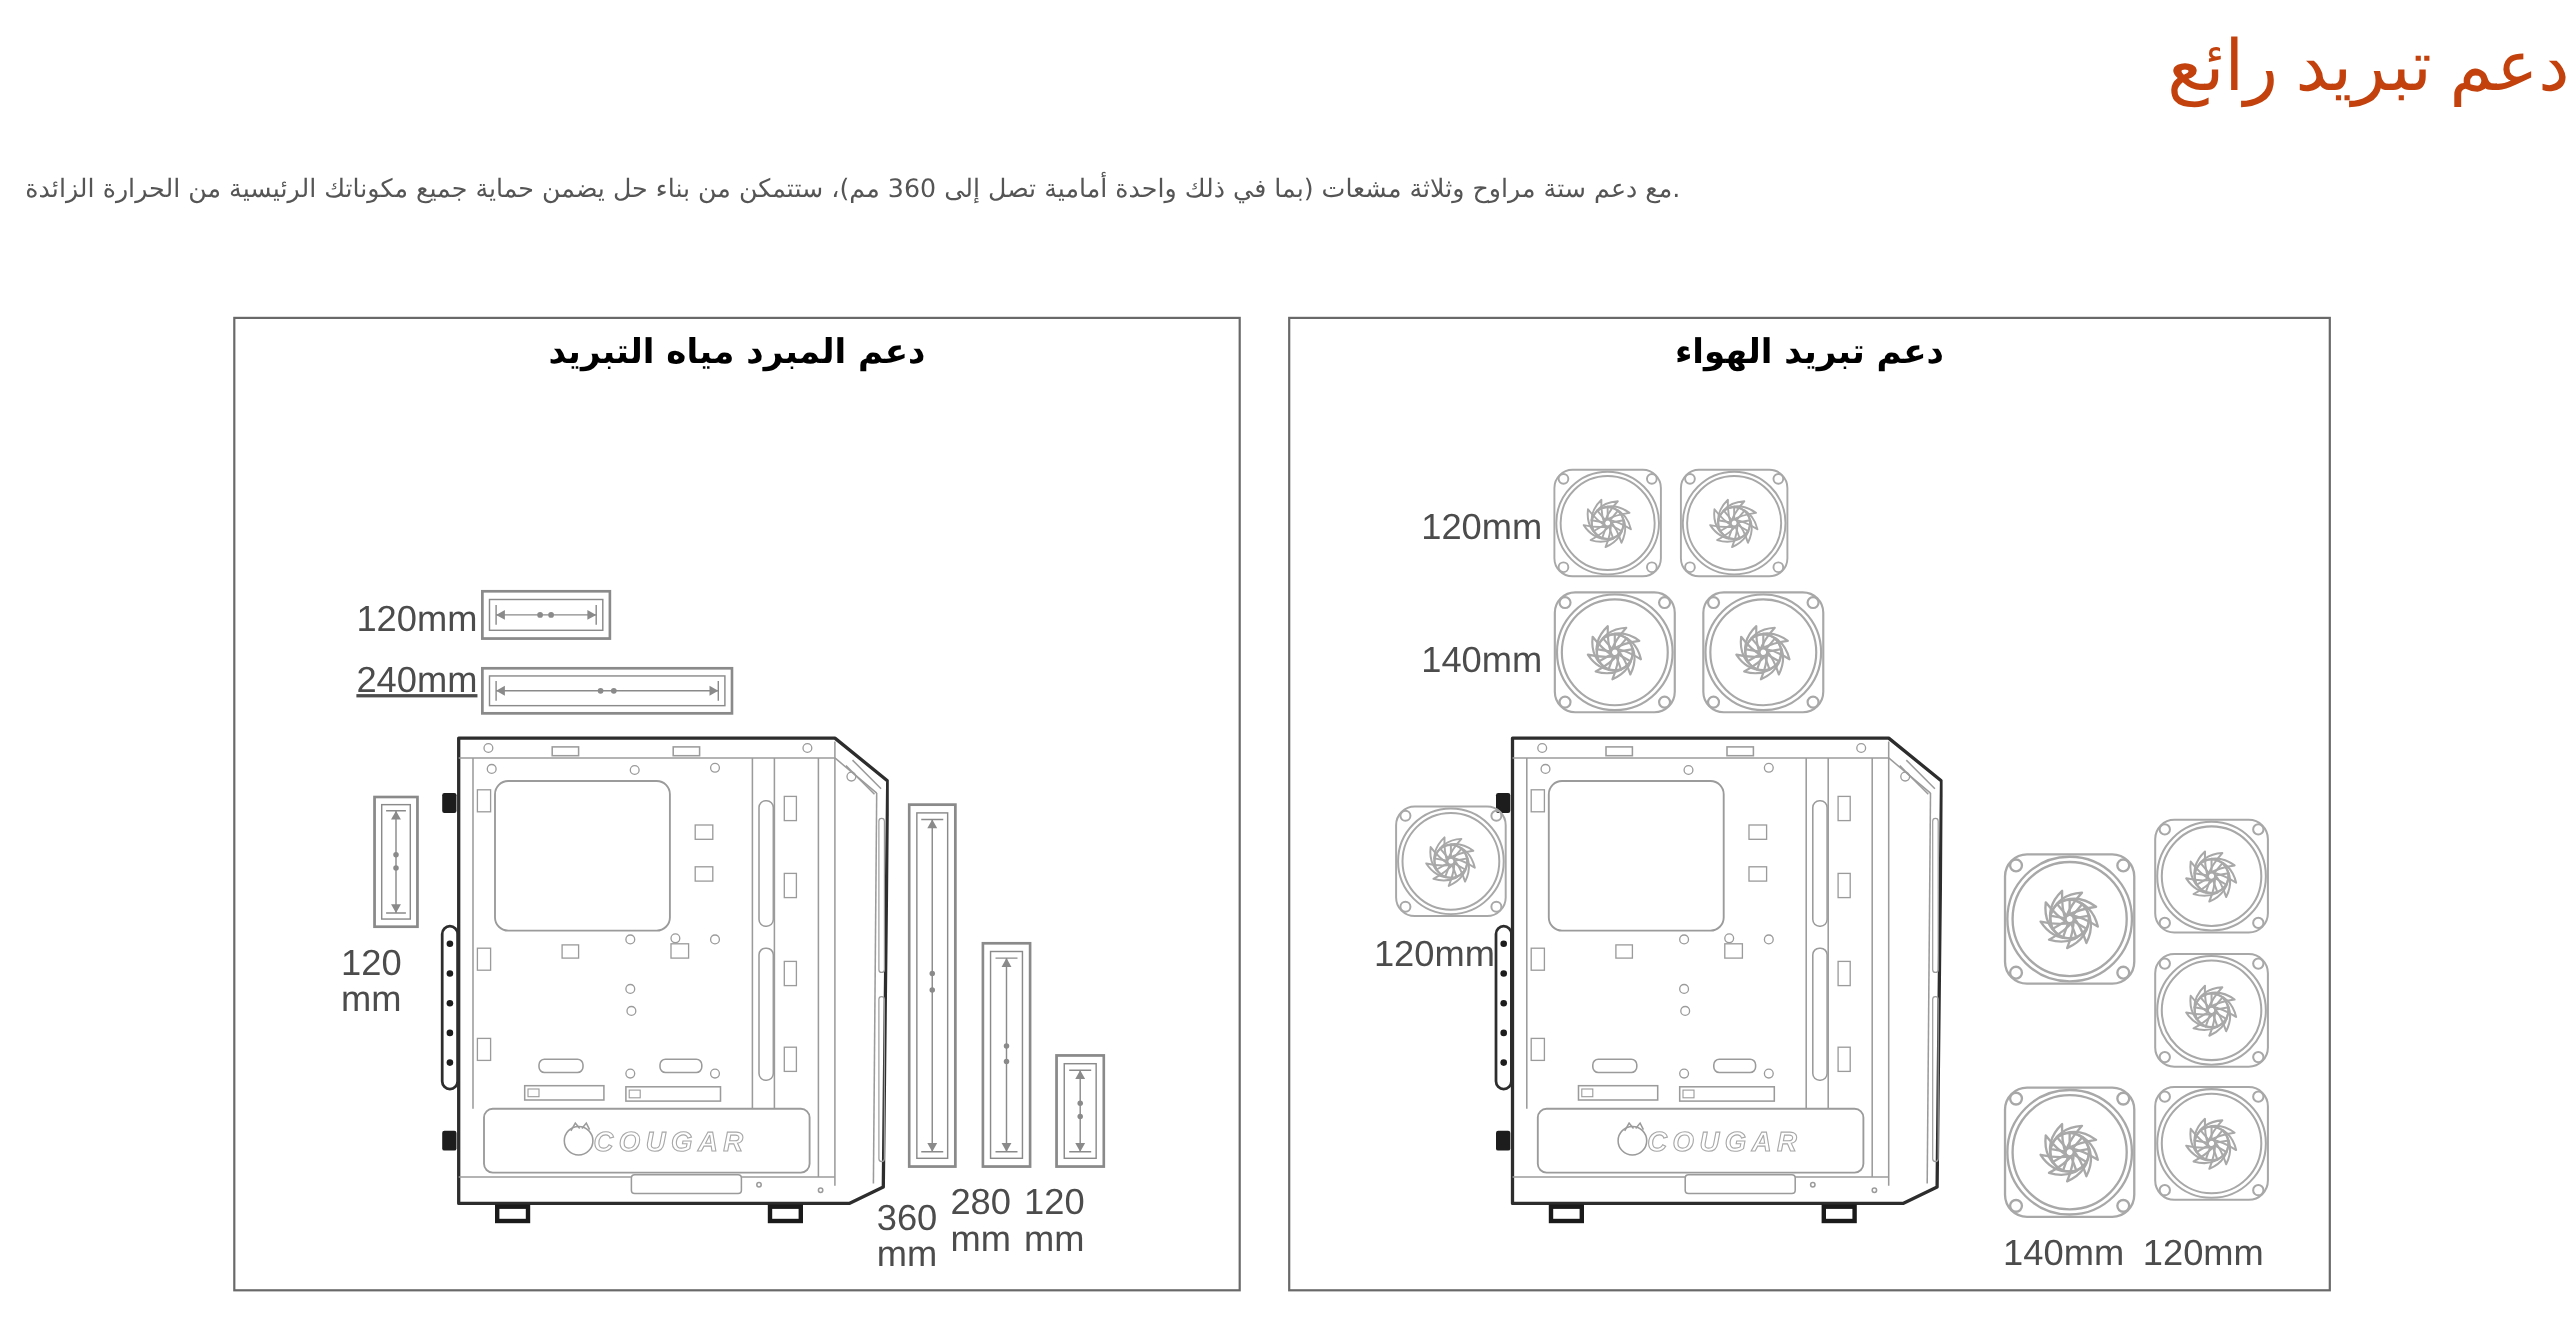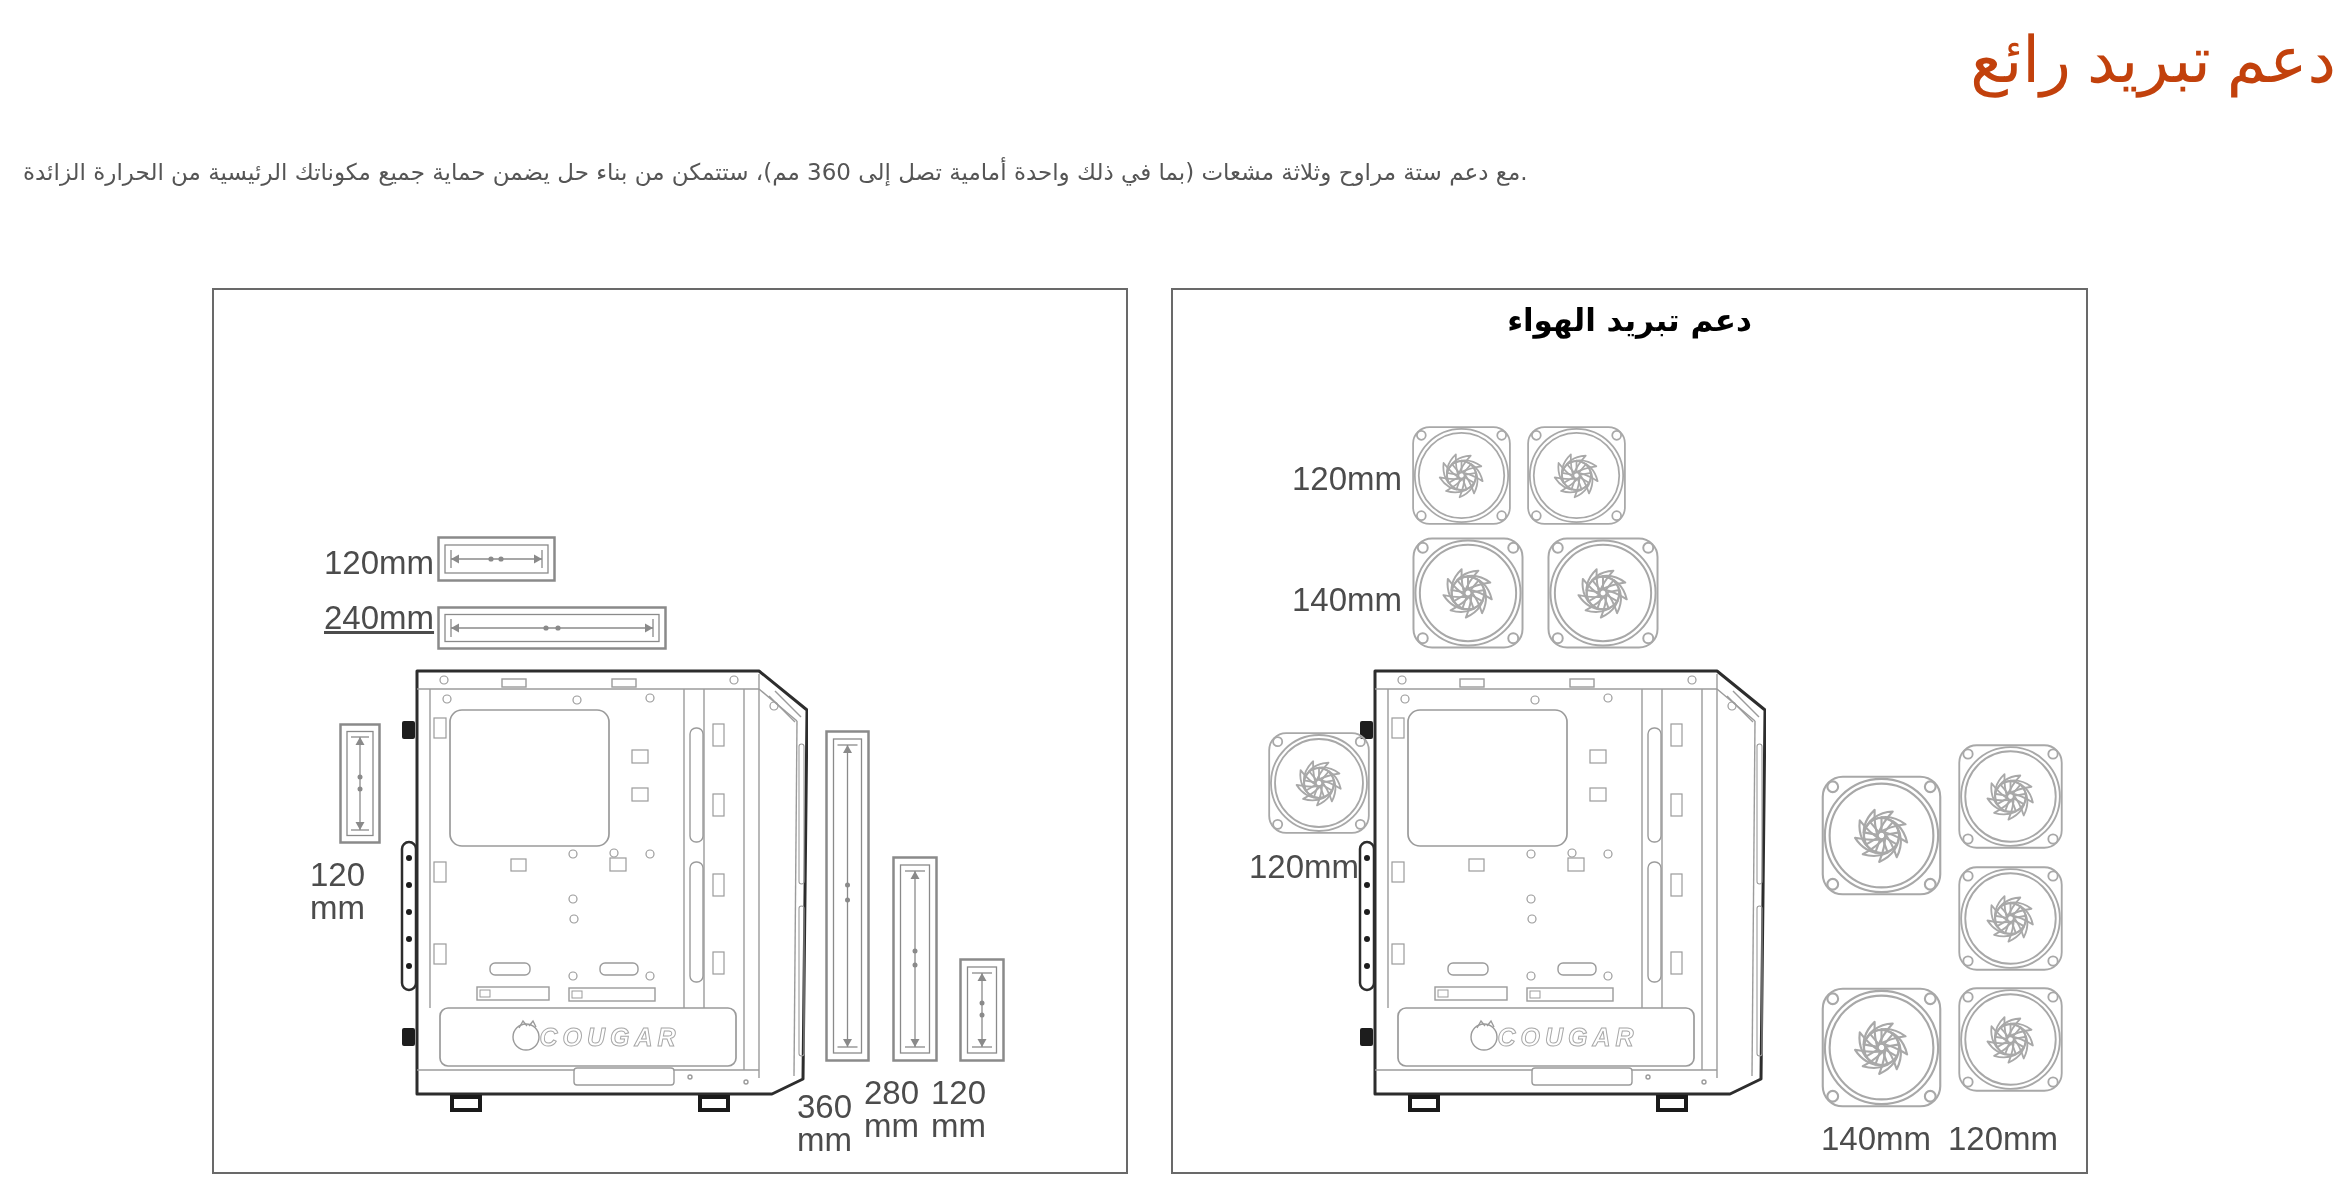--- a/index.html
+++ b/index.html
@@ -9,21 +9,21 @@
 
   .main-title{position:absolute;left:0;top:10px;width:2336px;text-align:right;
     font-family:Liberation Serif, serif;font-weight:400;
     font-size:64px;line-height:1.6;color:#c2410c;direction:rtl;margin:0;}
   .subtitle{position:absolute;left:23px;top:156px;margin:0;white-space:nowrap;
     font-size:23px;line-height:1.4;color:#555;font-weight:400;}
 
   .panel{position:absolute;top:288px;height:882px;border:2px solid #696969;
     background:#fff;box-sizing:content-box;}
   .panel-liquid{left:212px;width:912px;}
-  .panel-air{left:1171px;width:913px;}
+  .panel-air{left:1171px;width:913px;padding-left:31px;}
   .panel-title{position:absolute;left:0;top:12px;width:100%;text-align:center;
     font-size:31px;font-weight:700;color:#000;direction:rtl;margin:0;}
 
   .mm-label{position:absolute;font-family:"Liberation Sans","DejaVu Sans",sans-serif;
     font-size:33px;color:#4c4c4c;line-height:1.0;}
   .mm-right{text-align:right;}
   .mm-center{}
 
   .art{position:absolute;}
   .cougar{font-family:"Liberation Sans","DejaVu Sans",sans-serif;
@@ -133,20 +133,21 @@
         <rect x="286" y="431" width="28" height="13"></rect>
       </g>
     </g>
   </defs>
 </svg>
 
 <h1 class="main-title">دعم تبريد رائع</h1>
 <p class="subtitle" dir="ltr">مع دعم ستة مراوح وثلاثة مشعات (بما في ذلك واحدة أمامية تصل إلى 360 مم)، ستتمكن من بناء حل يضمن حماية جميع مكوناتك الرئيسية من الحرارة الزائدة.</p>
 
 <section class="panel panel-liquid">
+  <h2 class="panel-title">دعم المبرد مياه التبريد</h2>
 
   <div class="mm-label mm-right abs" style="left:110px;top:256px;width:100px;">120mm</div>
   <svg class="art" style="left:223px;top:246px;" width="119" height="46" viewBox="0 0 119 46">
     <g fill="none" stroke="#8a8a8a">
       <rect x="1.5" y="1.5" width="116" height="43" stroke-width="2.5"></rect>
       <rect x="8" y="9" width="103" height="28" stroke-width="1.3"></rect>
       <line x1="14" y1="14" x2="14" y2="32" stroke-width="1.3"></line>
       <line x1="105" y1="14" x2="105" y2="32" stroke-width="1.3"></line>
       <line x1="14" y1="23" x2="105" y2="23" stroke-width="1.3"></line>
     </g>

